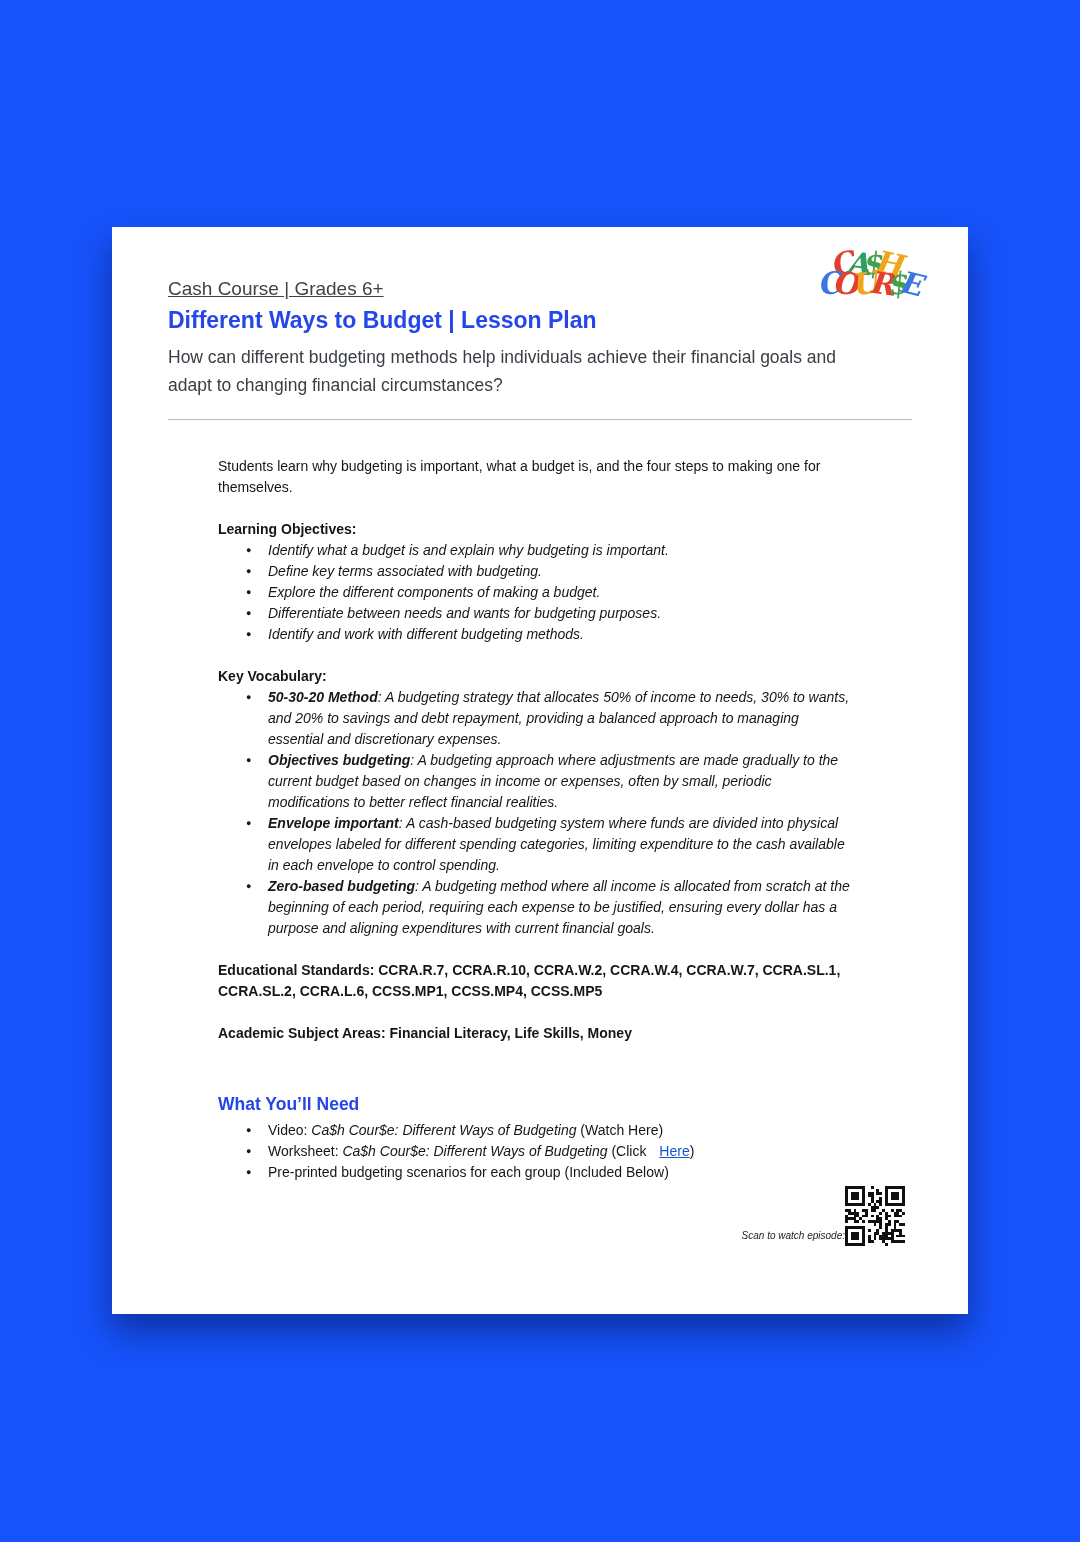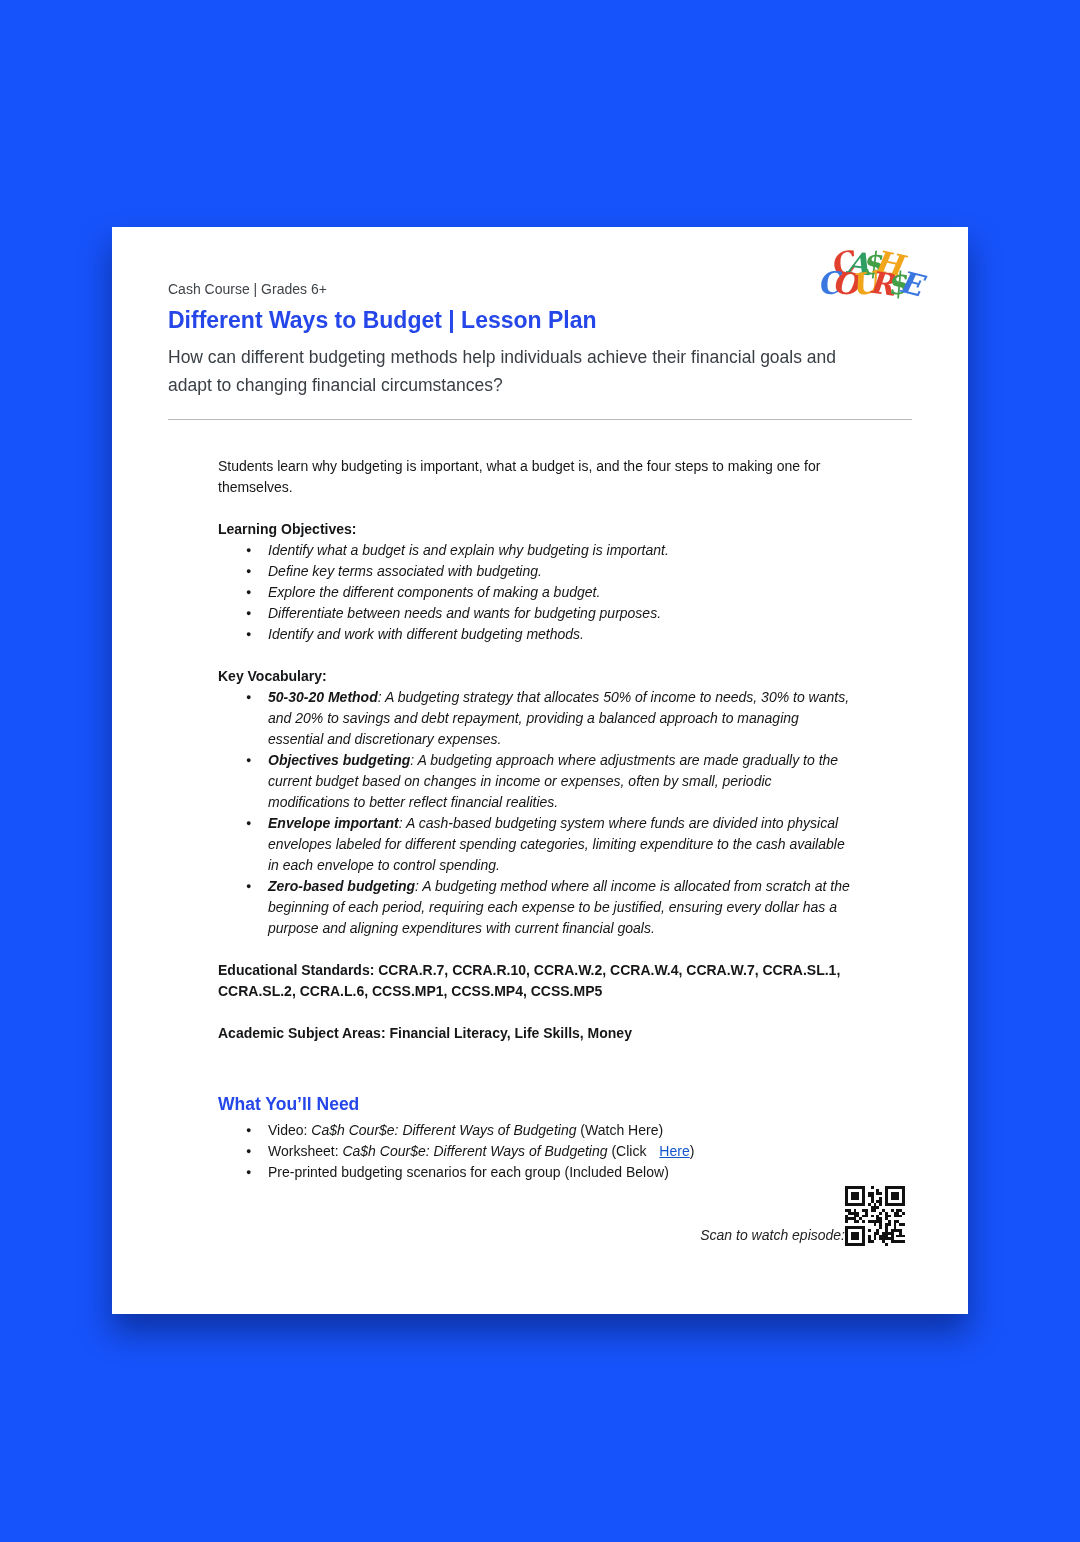--- a/index.html
+++ b/index.html
@@ -16,23 +16,24 @@
     width: 856px; height: 1087px;
     background: #ffffff;
     box-shadow: 0 18px 30px rgba(0, 10, 60, 0.45);
   }
   
   .header {
     position: relative;
     padding: 52px 56px 0 56px;
   }
   .eyebrow {
-    font-size: 14px;
+    font-size: 19px;
     color: #3f4449;
     line-height: 20px;
+    text-decoration: underline;
   }
   .title {
     margin: 7px 0 9px 0;
     font-size: 23px;
     font-weight: bold;
     color: #2546e8;
     line-height: 28px;
   }
   .subtitle {
     margin: 0;
@@ -106,21 +107,21 @@
   .italic { font-style: italic; }
   a.doc-link { color: #1155cc; text-decoration: underline; cursor: pointer; margin-left: 9px; }
   
   .qr-row {
     display: flex;
     justify-content: flex-end;
     align-items: flex-end;
     margin-top: 3px;
   }
   .qr-caption {
-    font-size: 14px;
+    font-size: 10px;
     font-style: italic;
     color: #232323;
     margin: 0 22px 9px 0;
   }
   .qr-box { width: 60px; height: 60px; }
   .qr-box svg { width: 60px; height: 60px; display: block; }
 </style>
 </head>
 <body>
 

